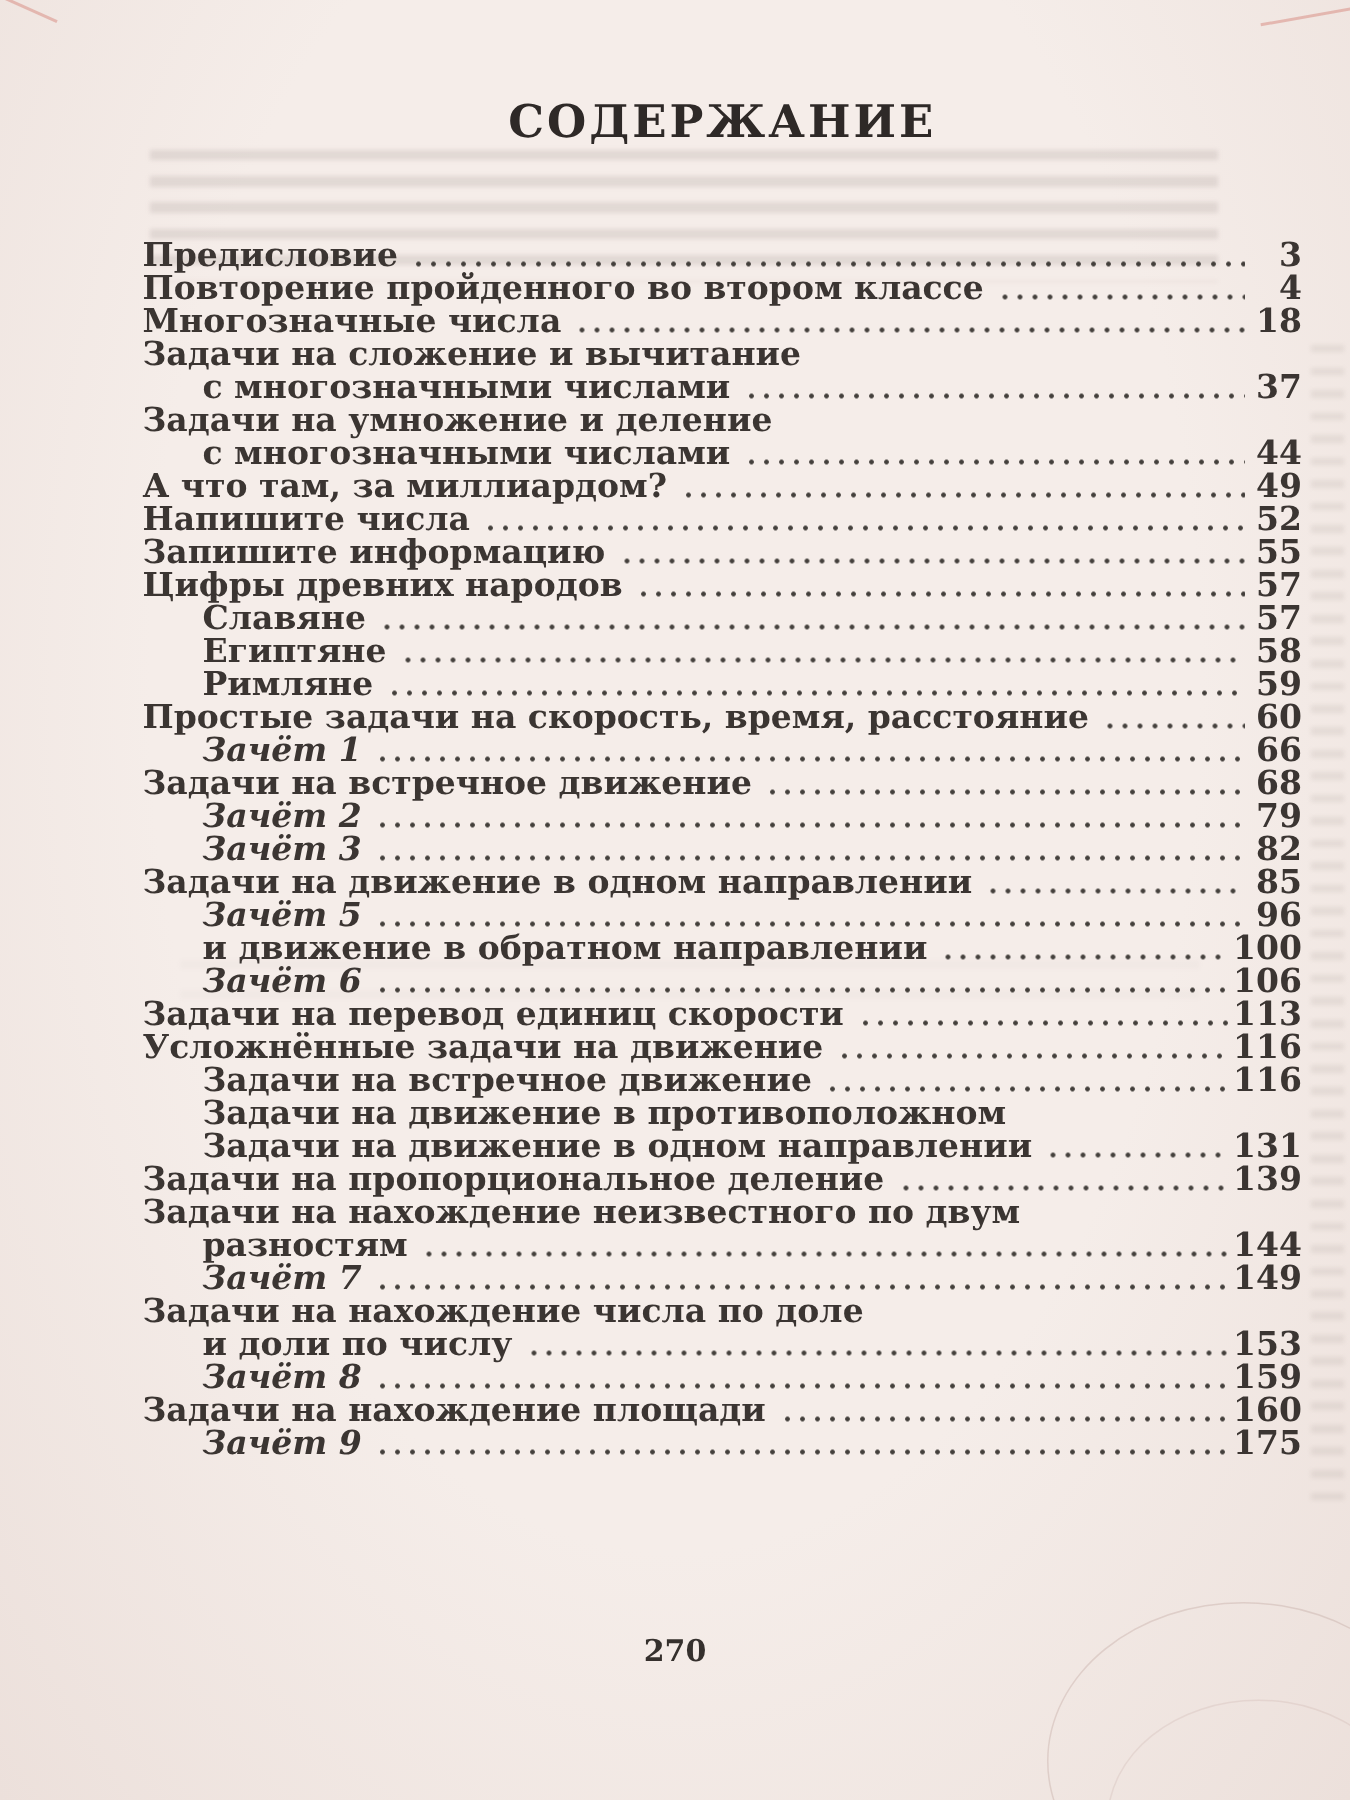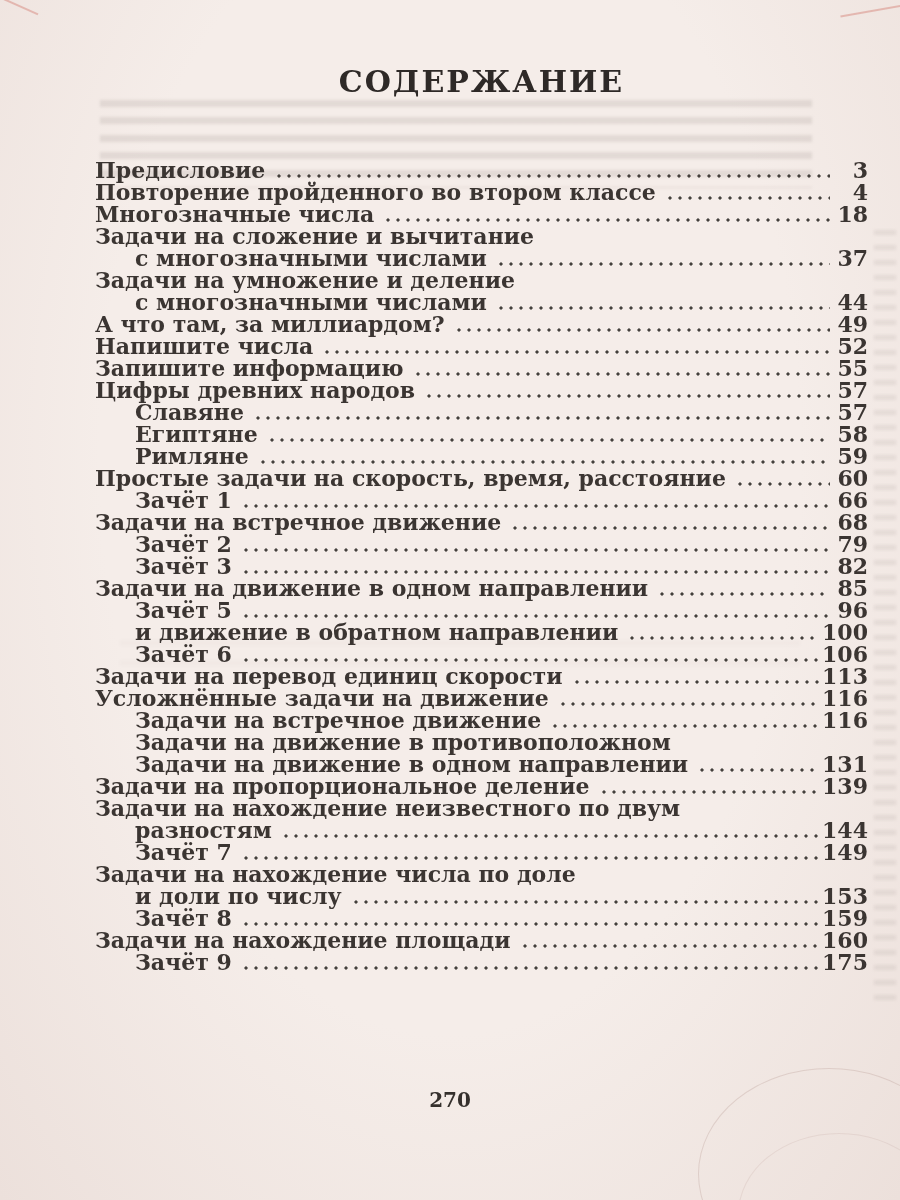--- a/index.html
+++ b/index.html
@@ -52,21 +52,21 @@
   .toc-row {
     display: flex;
     align-items: center;
     font-size: 22px;
     font-weight: bold;
     line-height: 22px;
     height: 22px;
     white-space: nowrap;
   }
   .toc-row.indent { padding-left: 40px; }
-  .toc-row.italic .entry-text { }
+  .toc-row.italic .entry-text { font-style: italic; }
   .entry-text { flex: 0 0 auto; }
   .leader {
     flex: 1 1 auto;
     align-self: flex-end;
     height: 14px;
     margin: 0 2px 0 9px;
     background-image: radial-gradient(circle, #44403c 1.3px, rgba(0,0,0,0) 1.9px);
     background-size: 10px 10px;
     background-repeat: repeat-x;
     background-position: left bottom;

